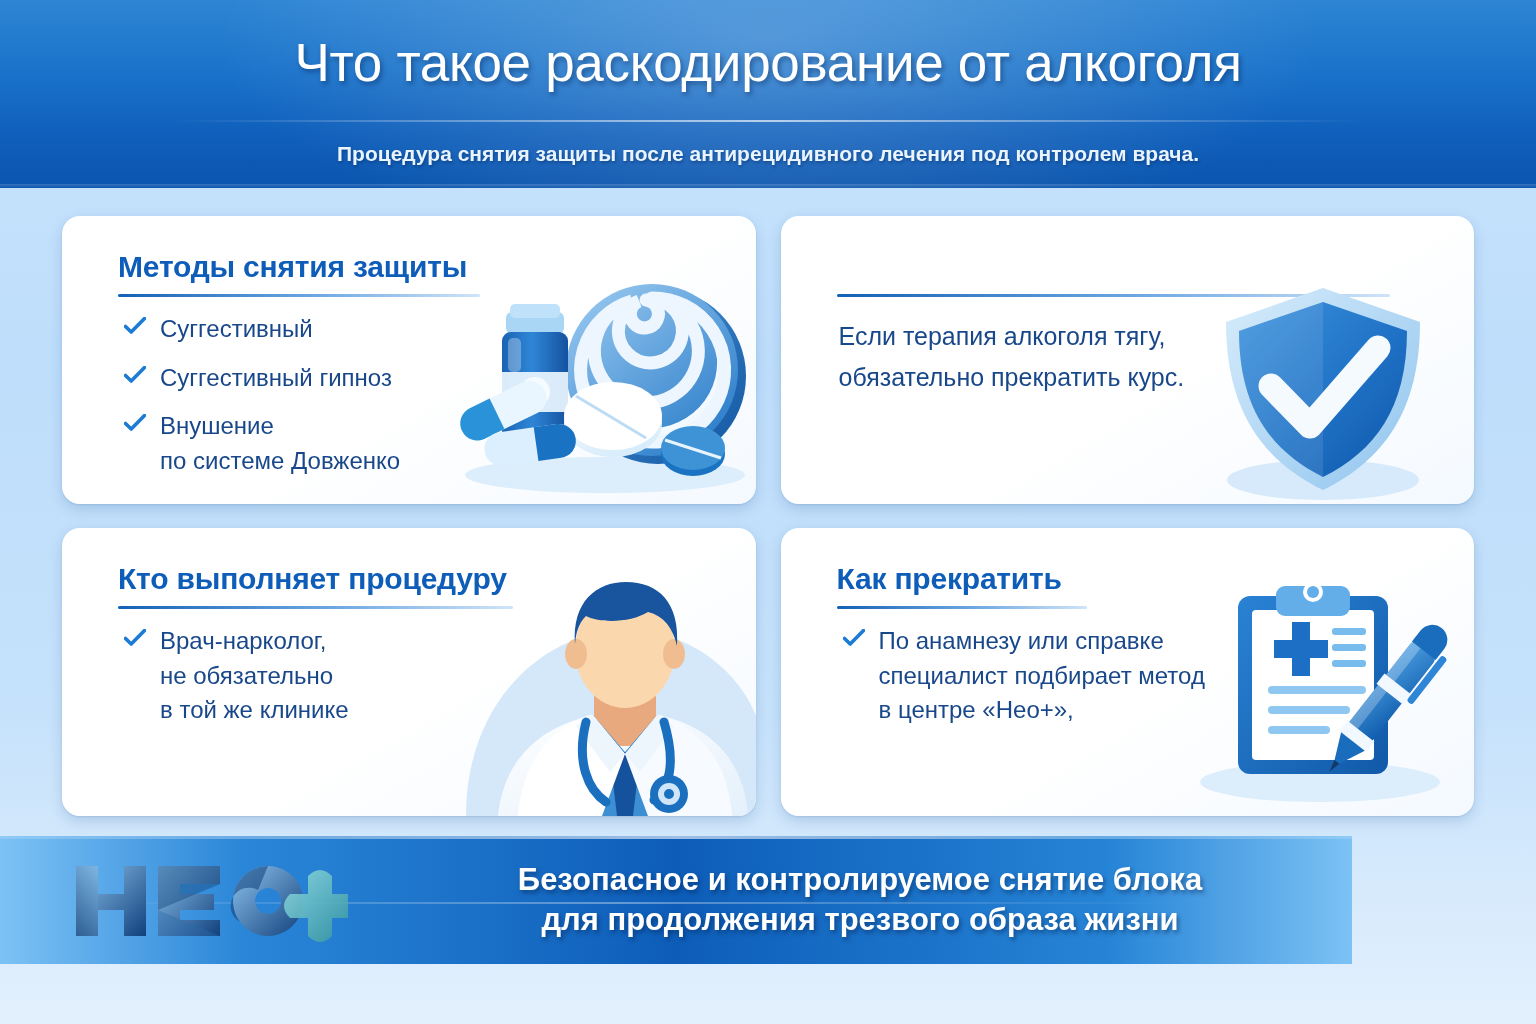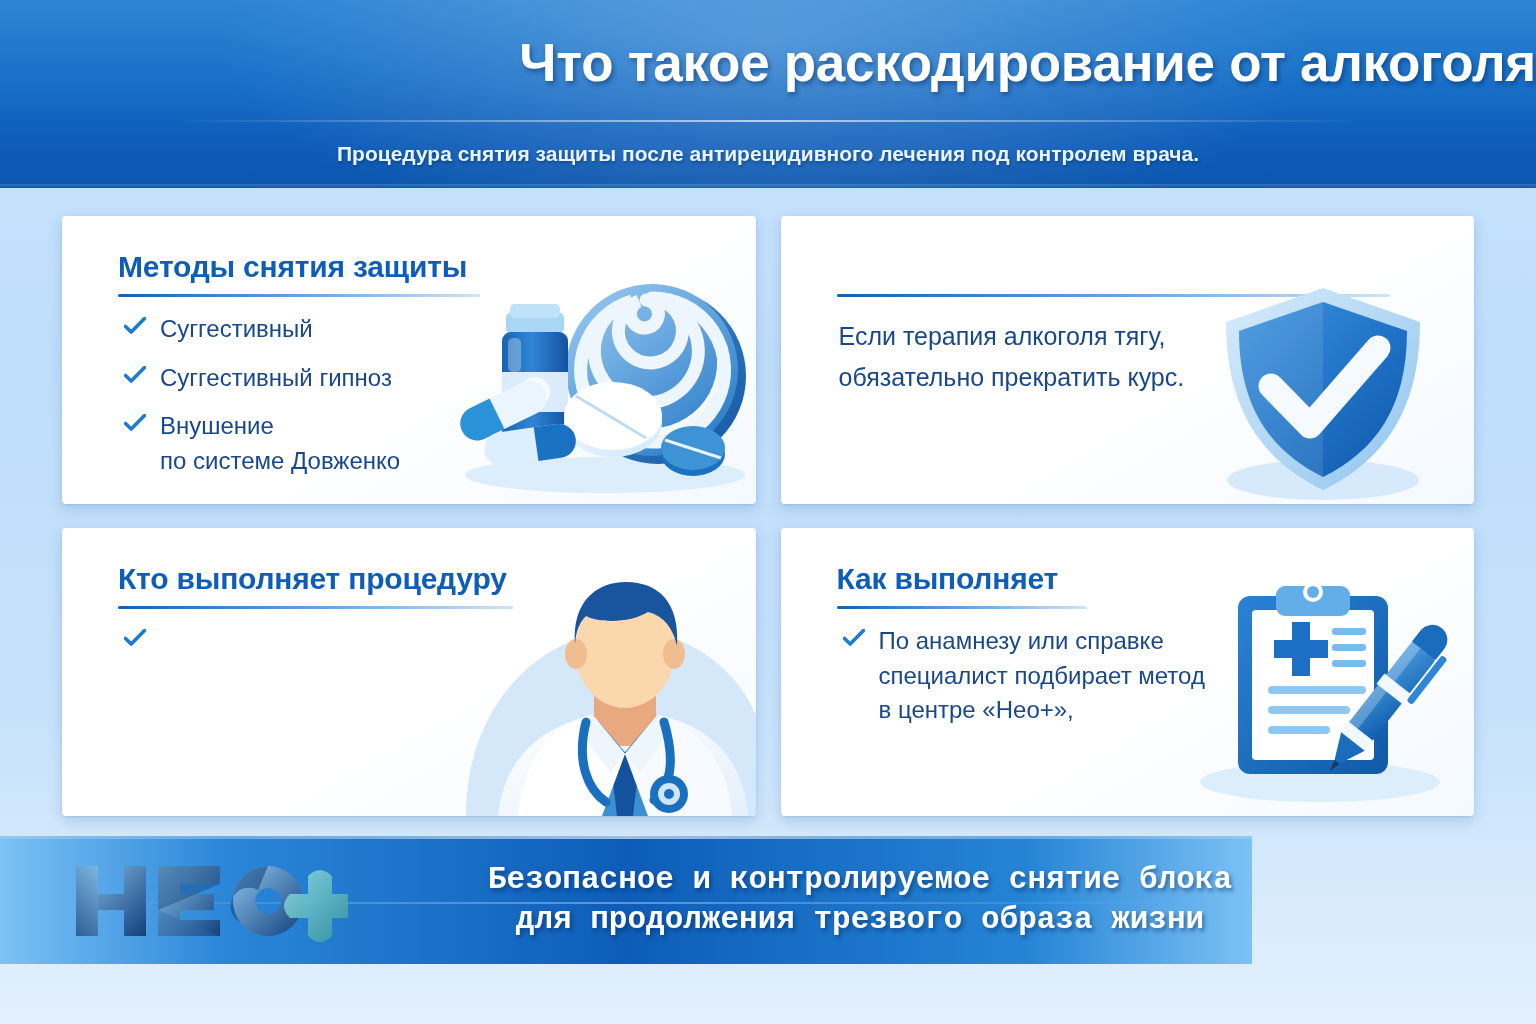--- a/index.html
+++ b/index.html
@@ -22,22 +22,22 @@
     background:linear-gradient(180deg,rgba(255,255,255,.18),rgba(255,255,255,0));
   }
   .hdr-glow{
     position:absolute; left:50%; top:-170px; transform:translateX(-50%);
     width:1100px; height:420px; border-radius:50%;
     background:radial-gradient(closest-side,rgba(255,255,255,.22),rgba(255,255,255,0));
     pointer-events:none;
   }
   .title{
     position:absolute; left:0; right:0; top:32px;
-    text-align:right; color:#ffffff;
-    font-size:53px; font-weight:bold; letter-spacing:-0.3px;
+    text-align:center; color:#ffffff;
+    font-size:53px; font-weight:normal; letter-spacing:-0.3px;
     text-shadow:2px 3px 5px rgba(0,32,80,.45);
   }
   .hdr-rule{
     position:absolute; left:172px; width:1192px; top:120px; height:2px;
     background:linear-gradient(90deg,rgba(255,255,255,0),rgba(255,255,255,.65),rgba(255,255,255,0));
   }
   .subtitle{
     position:absolute; left:0; right:0; top:142px;
     text-align:center; color:#eaf4ff;
     font-size:21px; font-weight:bold;
@@ -47,21 +47,21 @@
   
   .grid{
     position:absolute; left:62px; top:216px;
     width:1412px; height:600px;
     display:grid; grid-template-columns:1fr 1fr; grid-template-rows:1fr 1fr;
     gap:24px 25px;
   }
   .card{
     position:relative; overflow:hidden;
     background:linear-gradient(150deg,#ffffff 0%,#ffffff 55%,#f4f9ff 100%);
-    border-radius:4px;
+    border-radius:18px;
     box-shadow:0 5px 14px rgba(20,70,140,.18), 0 1px 2px rgba(20,70,140,.12);
   }
   .card-title{
     position:absolute; left:56px; top:34px;
     color:#0e5db9; font-size:30px; font-weight:bold; letter-spacing:-0.2px;
     text-shadow:0 1px 0 rgba(255,255,255,.8);
     white-space:nowrap;
   }
   .card-rule{
     position:absolute; left:56px; top:78px; height:3px;
@@ -86,25 +86,24 @@
   .plain-text{
     position:absolute; left:58px; top:100px;
     color:#19488a; font-size:25px; line-height:1.62; white-space:nowrap;
   }
 
   
   .art{ position:absolute; pointer-events:none; }
 
   
   .footer{
-    position:absolute; left:0; top:836px; width:1252px; height:128px;
+    position:absolute; left:0; top:836px; width:1352px; height:128px;
     background:
       linear-gradient(90deg,#7cc2f5 0%,#2a86d8 18%,#0d5db8 50%,#2684d6 82%,#7cc2f5 100%);
     overflow:hidden;
-    font-family:Liberation Mono, monospace;
   }
   .footer:before{
     content:""; position:absolute; left:0; right:0; top:0; height:3px;
     background:linear-gradient(90deg,rgba(255,255,255,.15),rgba(255,255,255,.6),rgba(255,255,255,.15));
   }
   .foot-line{
     position:absolute; left:70px; width:1100px; top:66px; height:2px;
     background:linear-gradient(90deg,rgba(255,255,255,0),rgba(255,255,255,.35),rgba(255,255,255,0));
   }
   .logo{ position:absolute; left:68px; top:22px; width:280px; height:86px; }
@@ -252,20 +251,21 @@
   <div class="card c3">
     <div class="card-title">Кто выполняет процедуру</div>
     <div class="card-rule"></div>
     <div class="bullets">
       <div class="bullet">
         <span class="tick">
           <svg viewBox="0 0 22 18" width="22" height="18">
               <path d="M1.5 9.5 L7.2 15 L20.5 1.5" fill="none" stroke="#1c7bd4" stroke-width="3.6" stroke-linecap="round" stroke-linejoin="round"></path>
             </svg>
         </span>
+        <span class="btxt"><span>Врач-нарколог,</span><span class="sub">не обязательно</span><span class="sub">в той же клинике</span></span>
       </div>
     </div>
 
     <div class="art" style="right:0px; bottom:0; width:330px; height:250px; overflow:hidden;">
       <svg viewBox="0 0 330 250" width="330" height="250">
         <defs>
           <linearGradient id="coat" x1="0" y1="0" x2="1" y2="1">
             <stop offset="0" stop-color="#ffffff"></stop>
               <stop offset="1" stop-color="#e4f0fb"></stop>
           </linearGradient>
@@ -295,21 +295,21 @@
         <path d="M160 156 C150 196 162 224 180 236" fill="none" stroke="#1a6fbe" stroke-width="9" stroke-linecap="round"></path>
         <path d="M238 156 C250 196 244 222 228 234" fill="none" stroke="#1a6fbe" stroke-width="9" stroke-linecap="round"></path>
         <circle cx="243" cy="228" r="19" fill="#1a6fbe"></circle>
         <circle cx="243" cy="228" r="11" fill="#cfe6fa"></circle>
         <circle cx="243" cy="228" r="5" fill="#1a6fbe"></circle>
       </svg>
     </div>
   </div>
 
   <div class="card c4">
-    <div class="card-title">Как выполняет</div>
+    <div class="card-title">Как прекратить</div>
     <div class="card-rule"></div>
     <div class="bullets">
       <div class="bullet">
         <span class="tick">
           <svg viewBox="0 0 22 18" width="22" height="18">
               <path d="M1.5 9.5 L7.2 15 L20.5 1.5" fill="none" stroke="#1c7bd4" stroke-width="3.6" stroke-linecap="round" stroke-linejoin="round"></path>
             </svg>
         </span>
         <span class="btxt"><span>По анамнезу или справке</span><span class="sub">специалист подбирает метод</span><span class="sub">в центре «Нео+»,</span></span>
       </div>

